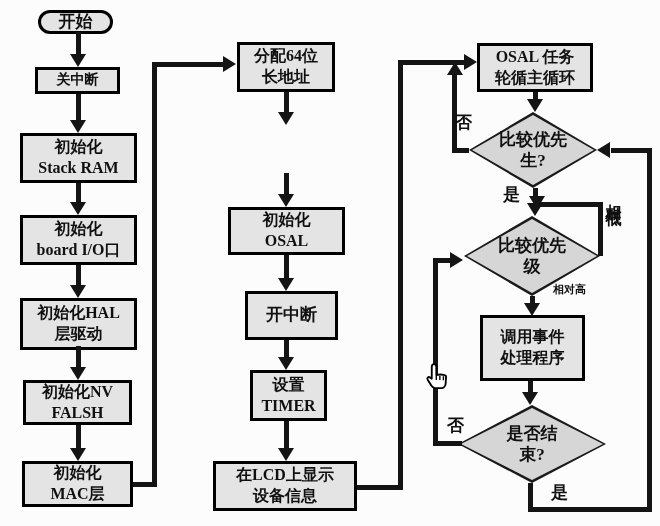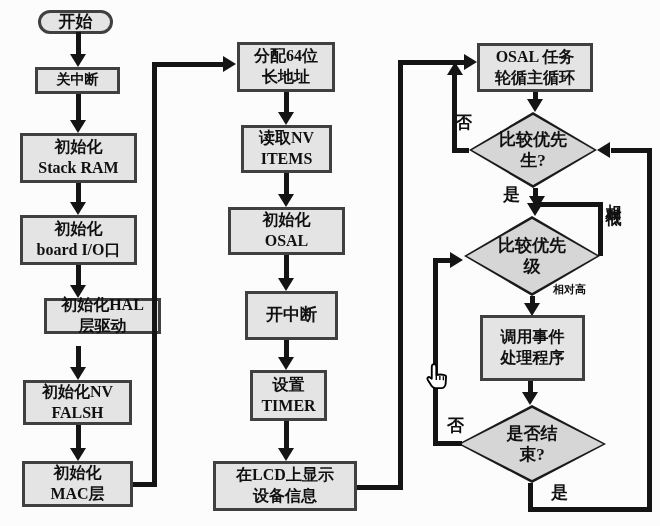--- a/index.html
+++ b/index.html
@@ -1,21 +1,21 @@
 <!DOCTYPE html>
 <html><head>
 <meta charset="utf-8">
 <style>
   html,body{margin:0;padding:0;background:#ffffff;}
   .stage{
     position:relative;width:660px;height:526px;background:#fcfcfc;overflow:hidden;
     font-family:"Liberation Serif","DejaVu Serif",serif;color:#101010;
   }
   .node{
-    position:absolute;box-sizing:border-box;background:#e4e4e4;border:3px solid #404040;
+    position:absolute;box-sizing:border-box;background:#e4e4e4;border:3px solid #000000;
     display:flex;align-items:center;justify-content:center;text-align:center;
     white-space:pre-line;font-weight:700;font-size:16px;line-height:1.3;color:#101010;
   }
   .terminator{border-radius:13px;}
   .dwrap{position:absolute;}
   .dborder{position:absolute;left:0;top:0;width:100%;height:100%;background:#1a1a1a;
     -webkit-clip-path:polygon(50% 0,100% 50%,50% 100%,0 50%);clip-path:polygon(50% 0,100% 50%,50% 100%,0 50%);}
   .dfill{position:absolute;left:3px;top:3px;right:3px;bottom:3px;background:#d6d6d6;
     -webkit-clip-path:polygon(50% 0,100% 50%,50% 100%,0 50%);clip-path:polygon(50% 0,100% 50%,50% 100%,0 50%);}
   .dlabel{position:absolute;left:0;top:0;width:100%;height:100%;display:flex;align-items:center;justify-content:center;
@@ -34,21 +34,21 @@
 <body>
 
 <div class="stage">
 
   <div class="node terminator" style="left:38px;top:10px;width:75px;height:24px;font-size:17px;">开始</div>
   <div class="node" style="left:35px;top:67px;width:85px;height:27px;font-size:14px;">关中断</div>
   <div class="node" style="left:20px;top:133px;width:117px;height:50px;">初始化
 Stack RAM</div>
   <div class="node" style="left:20px;top:215px;width:117px;height:50px;">初始化
 board I/O口</div>
-  <div class="node" style="left:20px;top:298px;width:117px;height:36px;margin-left:24px;">初始化HAL
+  <div class="node" style="left:20px;top:298px;width:117px;height:52px;">初始化HAL
 层驱动</div>
   <div class="node" style="left:23px;top:380px;width:109px;height:45px;">初始化NV
 FALSH</div>
   <div class="node" style="left:22px;top:461px;width:111px;height:46px;">初始化
 MAC层</div>
 
   <div class="ln" style="left:76px;top:32px;width:5px;height:24px;"></div>
   <div class="ah ah-down" style="left:70px;top:54px;"></div>
   <div class="ln" style="left:76px;top:94px;width:5px;height:28px;"></div>
   <div class="ah ah-down" style="left:70px;top:120px;"></div>
@@ -61,22 +61,20 @@
   <div class="ln" style="left:76px;top:425px;width:5px;height:25px;"></div>
   <div class="ah ah-down" style="left:70px;top:448px;"></div>
 
   <div class="ln" style="left:133px;top:482px;width:24px;height:5px;"></div>
   <div class="ln" style="left:152px;top:62px;width:5px;height:425px;"></div>
   <div class="ln" style="left:157px;top:62px;width:67px;height:5px;"></div>
   <div class="ah ah-right" style="left:223px;top:56px;"></div>
 
   <div class="node" style="left:237px;top:42px;width:98px;height:50px;">分配64位
 长地址</div>
-  <div class="node" style="left:241px;top:125px;width:91px;height:48px;">读取NV
-ITEMS</div>
   <div class="node" style="left:228px;top:207px;width:117px;height:48px;">初始化
 OSAL</div>
   <div class="node" style="left:245px;top:291px;width:93px;height:49px;font-size:17px;">开中断</div>
   <div class="node" style="left:213px;top:461px;width:144px;height:50px;">在LCD上显示
 设备信息</div>
   <div class="node" style="left:250px;top:370px;width:77px;height:51px;">设置
 TIMER</div>
 
   <div class="ln" style="left:284px;top:92px;width:5px;height:22px;"></div>
   <div class="ah ah-down" style="left:278px;top:112px;"></div>

